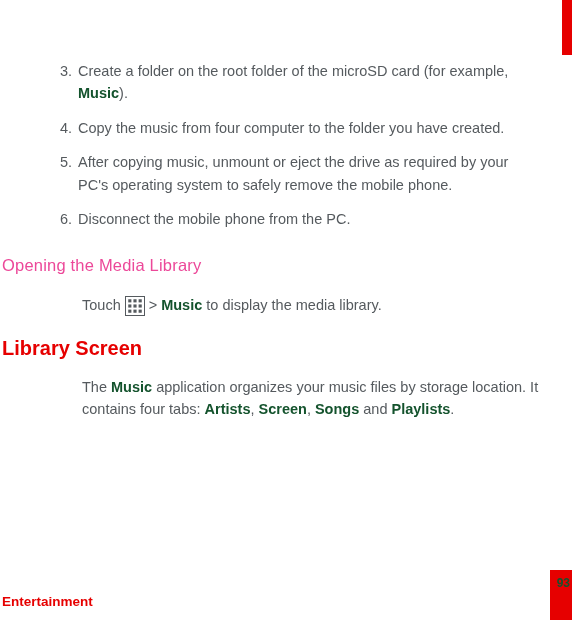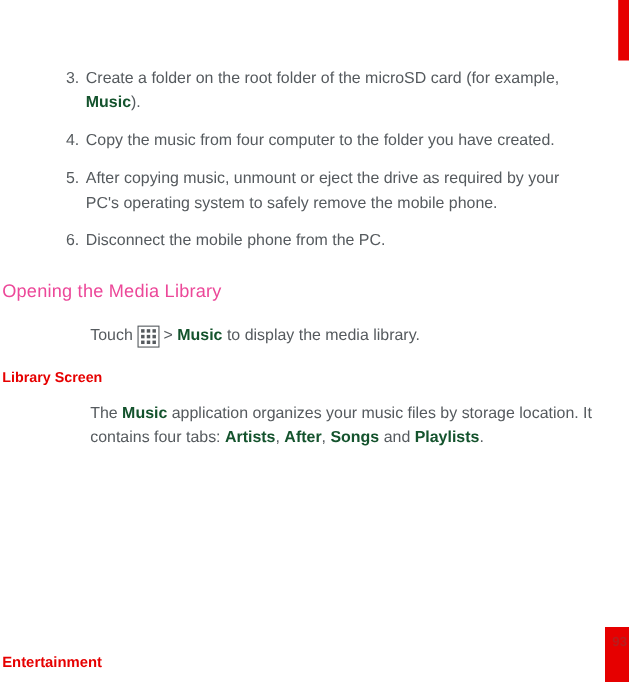--- a/index.html
+++ b/index.html
@@ -28,21 +28,21 @@
   }
   .red-strip-bottom {
     position: absolute;
     top: 570px; right: 0;
     width: 22px; height: 50px;
     background: #e60000;
   }
   .page-number {
     position: absolute;
     top: 574px; right: 2px;
-    color: #b91c1c;
+    color: #14532d;
     font-weight: 700;
     font-size: 12px;
     margin-left: 32px;
   }
 
   .steps { padding-left: 60px; margin-bottom: 22px; }
   .step { display: flex; margin-bottom: 12px; }
   .step-num { min-width: 18px; }
   .step-text { flex: 1; padding-right: 10px; }
   .inline-bold { font-weight: 700; color: #14532d; }
@@ -64,21 +64,21 @@
     width: 20px; height: 20px;
     border: 1.5px solid #555a5e;
     position: relative;
     vertical-align: middle;
   }
   .icon-grid svg { position: absolute; inset: 0; }
 
   .subheading {
     color: #e60000;
     font-weight: 700;
-    font-size: 13px;
+    font-size: 20px;
     margin: 3px 0 12px 2px;
   }
 
   .footer-label {
     position: absolute;
     left: 2px; top: 592px;
     color: #e60000;
     font-size: 13.5px;
     font-weight: 700;
   }
@@ -142,21 +142,21 @@
       </svg>
     </span>
     <span>&gt;</span>
     <span class="inline-bold">Music</span>
     <span>to display the media library.</span>
   </div>
 
   <div class="subheading">Library Screen</div>
 
   <div class="para">
-    <span>The </span><span class="inline-bold">Music</span><span> application organizes your music files by storage location. It contains four tabs: </span><span class="inline-bold">Artists</span><span>, </span><span class="inline-bold">After</span><span>, </span><span class="inline-bold">Songs</span><span> and </span><span class="inline-bold">Playlists</span><span>.</span>
+    <span>The </span><span class="inline-bold">Music</span><span> application organizes your music files by storage location. It contains four tabs: </span><span class="inline-bold">Artists</span><span>, </span><span class="inline-bold">Screen</span><span>, </span><span class="inline-bold">Songs</span><span> and </span><span class="inline-bold">Playlists</span><span>.</span>
   </div>
 
   <div class="red-strip-bottom"></div>
   <div class="page-number">93</div>
 
   <div class="footer-label">Entertainment</div>
 
 </div>
 
 </body></html>

